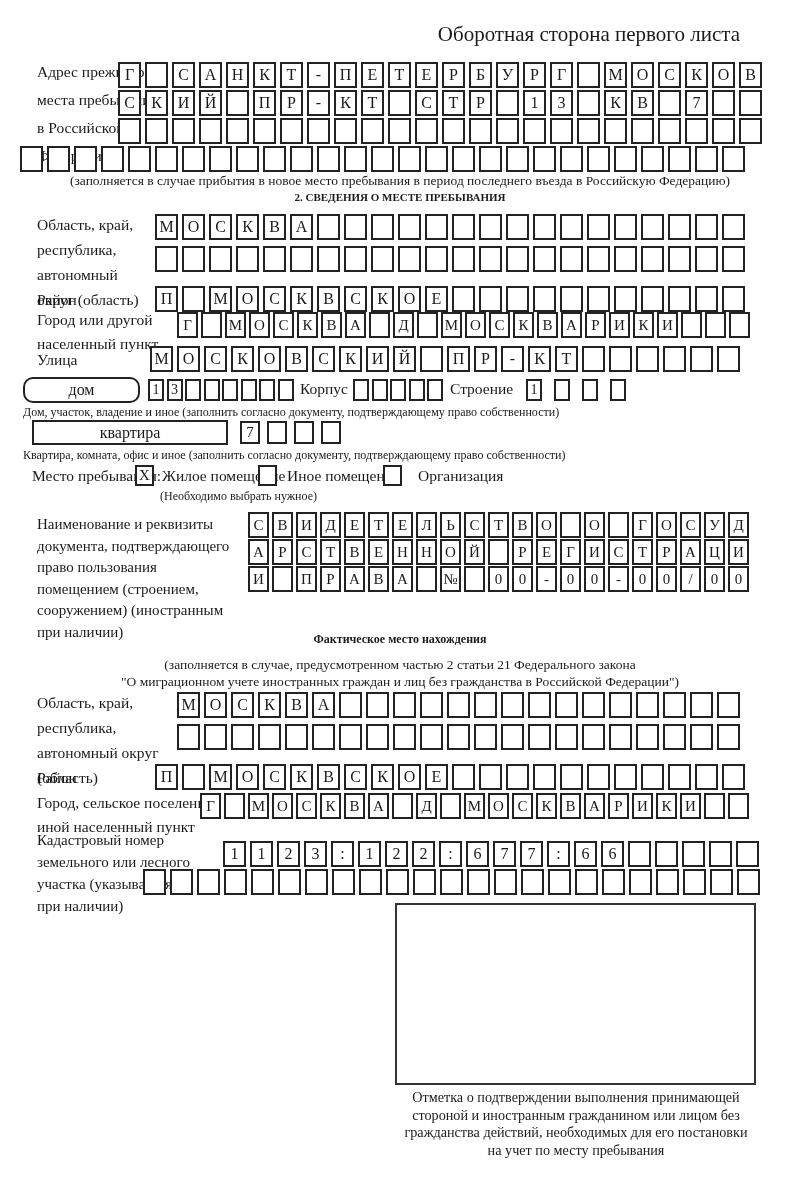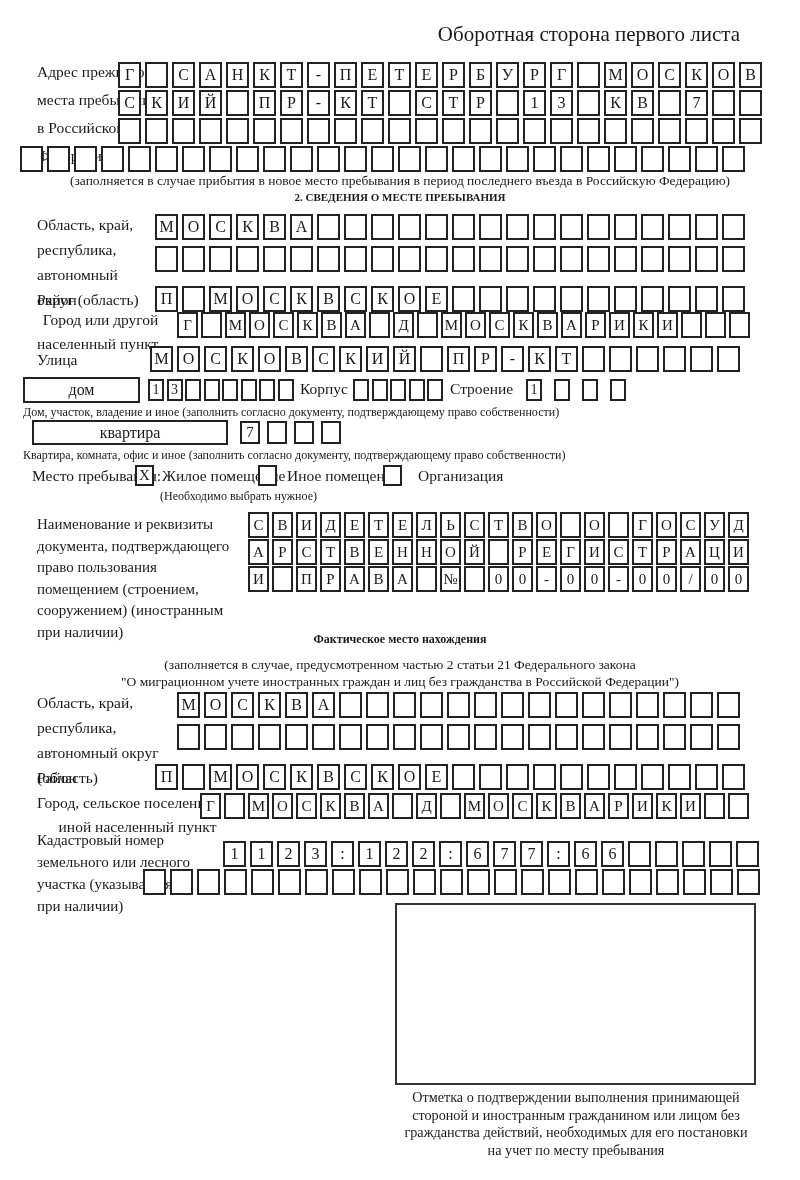--- a/index.html
+++ b/index.html
@@ -1,21 +1,21 @@
 <!DOCTYPE html>
 <html><head>
 <meta charset="utf-8">
 <style>
   html,body{margin:0;padding:0;background:#ffffff;}
   .page{position:relative;width:800px;height:1180px;background:#fff;overflow:hidden;
         font-family:"Liberation Serif","DejaVu Serif",serif;color:#1a1a1a;}
   .hdr{position:absolute;top:22px;right:60px;font-size:21px;}
   .lbl{position:absolute;font-size:15.5px;line-height:28px;white-space:nowrap;}
   .lh25{line-height:25px;}
-  .lh24{line-height:24px;text-align:right;}
+  .lh24{line-height:24px;}
   .lh22{line-height:22px;}
   .lh21{line-height:21.5px;font-size:15px;}
   .boxrow{position:absolute;white-space:nowrap;}
   .cb{display:inline-block;box-sizing:border-box;width:23px;height:26px;border:2px solid #222;
       margin-right:4px;text-align:center;font-size:16px;line-height:22px;vertical-align:top;background:#fff;}
   .tight .cb{width:21px;margin-right:3px;font-size:15px;}
   .small .cb{width:16px;height:22px;margin-right:2.5px;font-size:14px;line-height:18px;margin-top:2px;}
   .sp .cb{margin-right:12px;}
   .kv .cb{width:20px;height:23px;margin-right:7px;font-size:15px;line-height:19px;margin-top:1px;}
   .widebox{position:absolute;box-sizing:border-box;border:2px solid #222;text-align:center;
@@ -67,21 +67,21 @@
 
   <div class="lbl lh24" style="left:37px;top:308px;">
     <div>Город или другой</div>
     <div>населенный пункт</div>
   </div>
   <div class="boxrow tight" style="left:177px;top:312px;"><span class="cb">Г</span><span class="cb"></span><span class="cb">М</span><span class="cb">О</span><span class="cb">С</span><span class="cb">К</span><span class="cb">В</span><span class="cb">А</span><span class="cb"></span><span class="cb">Д</span><span class="cb"></span><span class="cb">М</span><span class="cb">О</span><span class="cb">С</span><span class="cb">К</span><span class="cb">В</span><span class="cb">А</span><span class="cb">Р</span><span class="cb">И</span><span class="cb">К</span><span class="cb">И</span><span class="cb"></span><span class="cb"></span><span class="cb"></span></div>
 
   <div class="lbl" style="left:37px;top:346px;">Улица</div>
   <div class="boxrow" style="left:150px;top:346px;"><span class="cb">М</span><span class="cb">О</span><span class="cb">С</span><span class="cb">К</span><span class="cb">О</span><span class="cb">В</span><span class="cb">С</span><span class="cb">К</span><span class="cb">И</span><span class="cb">Й</span><span class="cb"></span><span class="cb">П</span><span class="cb">Р</span><span class="cb">-</span><span class="cb">К</span><span class="cb">Т</span><span class="cb"></span><span class="cb"></span><span class="cb"></span><span class="cb"></span><span class="cb"></span><span class="cb"></span></div>
 
-  <div class="widebox" style="left:23px;top:377px;width:117px;height:26px;">дом</div>
+  <div class="widebox" style="left:23px;top:377px;width:117px;height:26px;border-radius:10px;">дом</div>
   <div class="boxrow small" style="left:148px;top:377px;"><span class="cb">1</span><span class="cb">3</span><span class="cb"></span><span class="cb"></span><span class="cb"></span><span class="cb"></span><span class="cb"></span><span class="cb"></span></div>
   <div class="optlbl" style="left:300px;top:380px;">Корпус</div>
   <div class="boxrow small" style="left:353px;top:377px;"><span class="cb"></span><span class="cb"></span><span class="cb"></span><span class="cb"></span><span class="cb"></span></div>
   <div class="optlbl" style="left:450px;top:380px;">Строение</div>
   <div class="boxrow small sp" style="left:526px;top:377px;"><span class="cb">1</span><span class="cb"></span><span class="cb"></span><span class="cb"></span></div>
   <div class="caption" style="left:23px;top:405px;">Дом, участок, владение и иное (заполнить согласно документу, подтверждающему право собственности)</div>
 
   <div class="widebox" style="left:32px;top:420px;width:196px;height:25px;">квартира</div>
   <div class="boxrow kv" style="left:240px;top:420px;"><span class="cb">7</span><span class="cb"></span><span class="cb"></span><span class="cb"></span></div>
   <div class="caption" style="left:23px;top:448px;">Квартира, комната, офис и иное (заполнить согласно документу, подтверждающему право собственности)</div>

